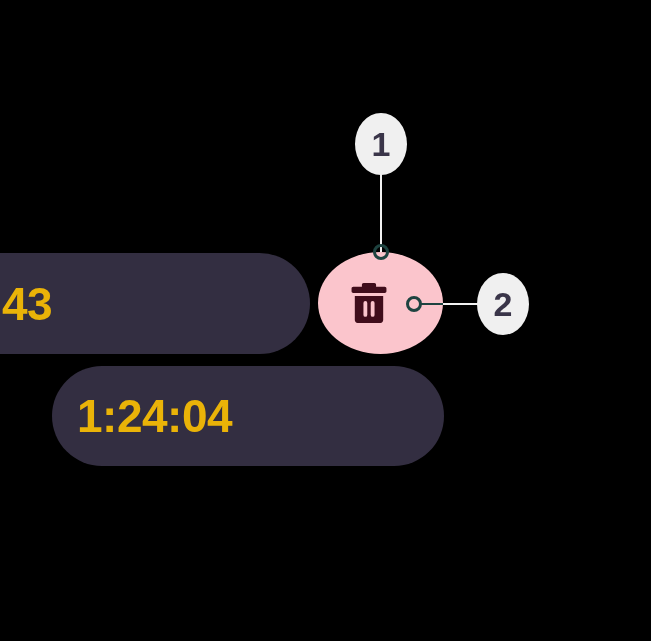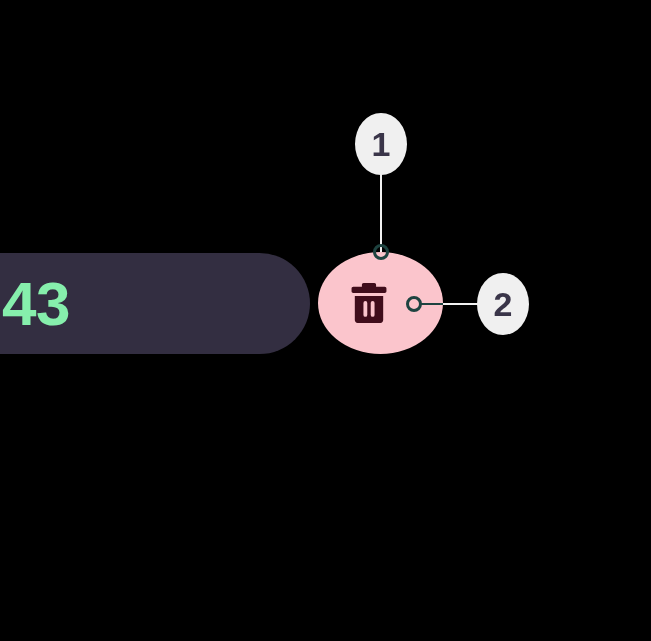--- a/index.html
+++ b/index.html
@@ -23,22 +23,22 @@
   
   .chip {
     position: absolute;
     background: #332E41;
     border-radius: 999px;
     display: flex;
     align-items: center;
     box-sizing: border-box;
   }
   .chip-label {
-    color: #86efac;
-    font-size: 62px;
+    color: #eab308;
+    font-size: 46px;
     font-weight: 700;
     letter-spacing: -0.5px;
     line-height: 1;
     white-space: nowrap;
   }
 
   #chip-count {
     left: -232px;
     top: 253px;
     width: 542px;
@@ -142,20 +142,23 @@
 </style>
 </head>
 <body>
 
 <div id="screen">
 
   <div class="chip" id="chip-count">
     <span class="chip-label">43</span>
   </div>
 
+  <div class="chip" id="chip-duration">
+    <span class="chip-label">1:24:04</span>
+  </div>
 
   <div id="delete-bubble">
     <div id="trash-icon">
       <svg viewBox="0 0 24 24" xmlns="http://www.w3.org/2000/svg">
         <path fill="#400D1B" d="M9.2 1.6h5.6c0.5 0 0.9 0.4 0.9 0.9v1.0h4.5c0.5 0 0.9 0.4 0.9 0.9v1.5c0 0.5-0.4 0.9-0.9 0.9H3.8c-0.5 0-0.9-0.4-0.9-0.9V4.4c0-0.5 0.4-0.9 0.9-0.9h4.5V2.5c0-0.5 0.4-0.9 0.9-0.9z"></path>
         <path fill="#400D1B" d="M4.6 8.3h14.8v12.6c0 0.8-0.6 1.5-1.4 1.5H6.0c-0.8 0-1.4-0.7-1.4-1.5V8.3z"></path>
         <rect x="9.1" y="11.0" width="2.0" height="8.2" rx="1.0" fill="#FBC5CC"></rect>
         <rect x="12.9" y="11.0" width="2.0" height="8.2" rx="1.0" fill="#FBC5CC"></rect>
       </svg>
     </div>

